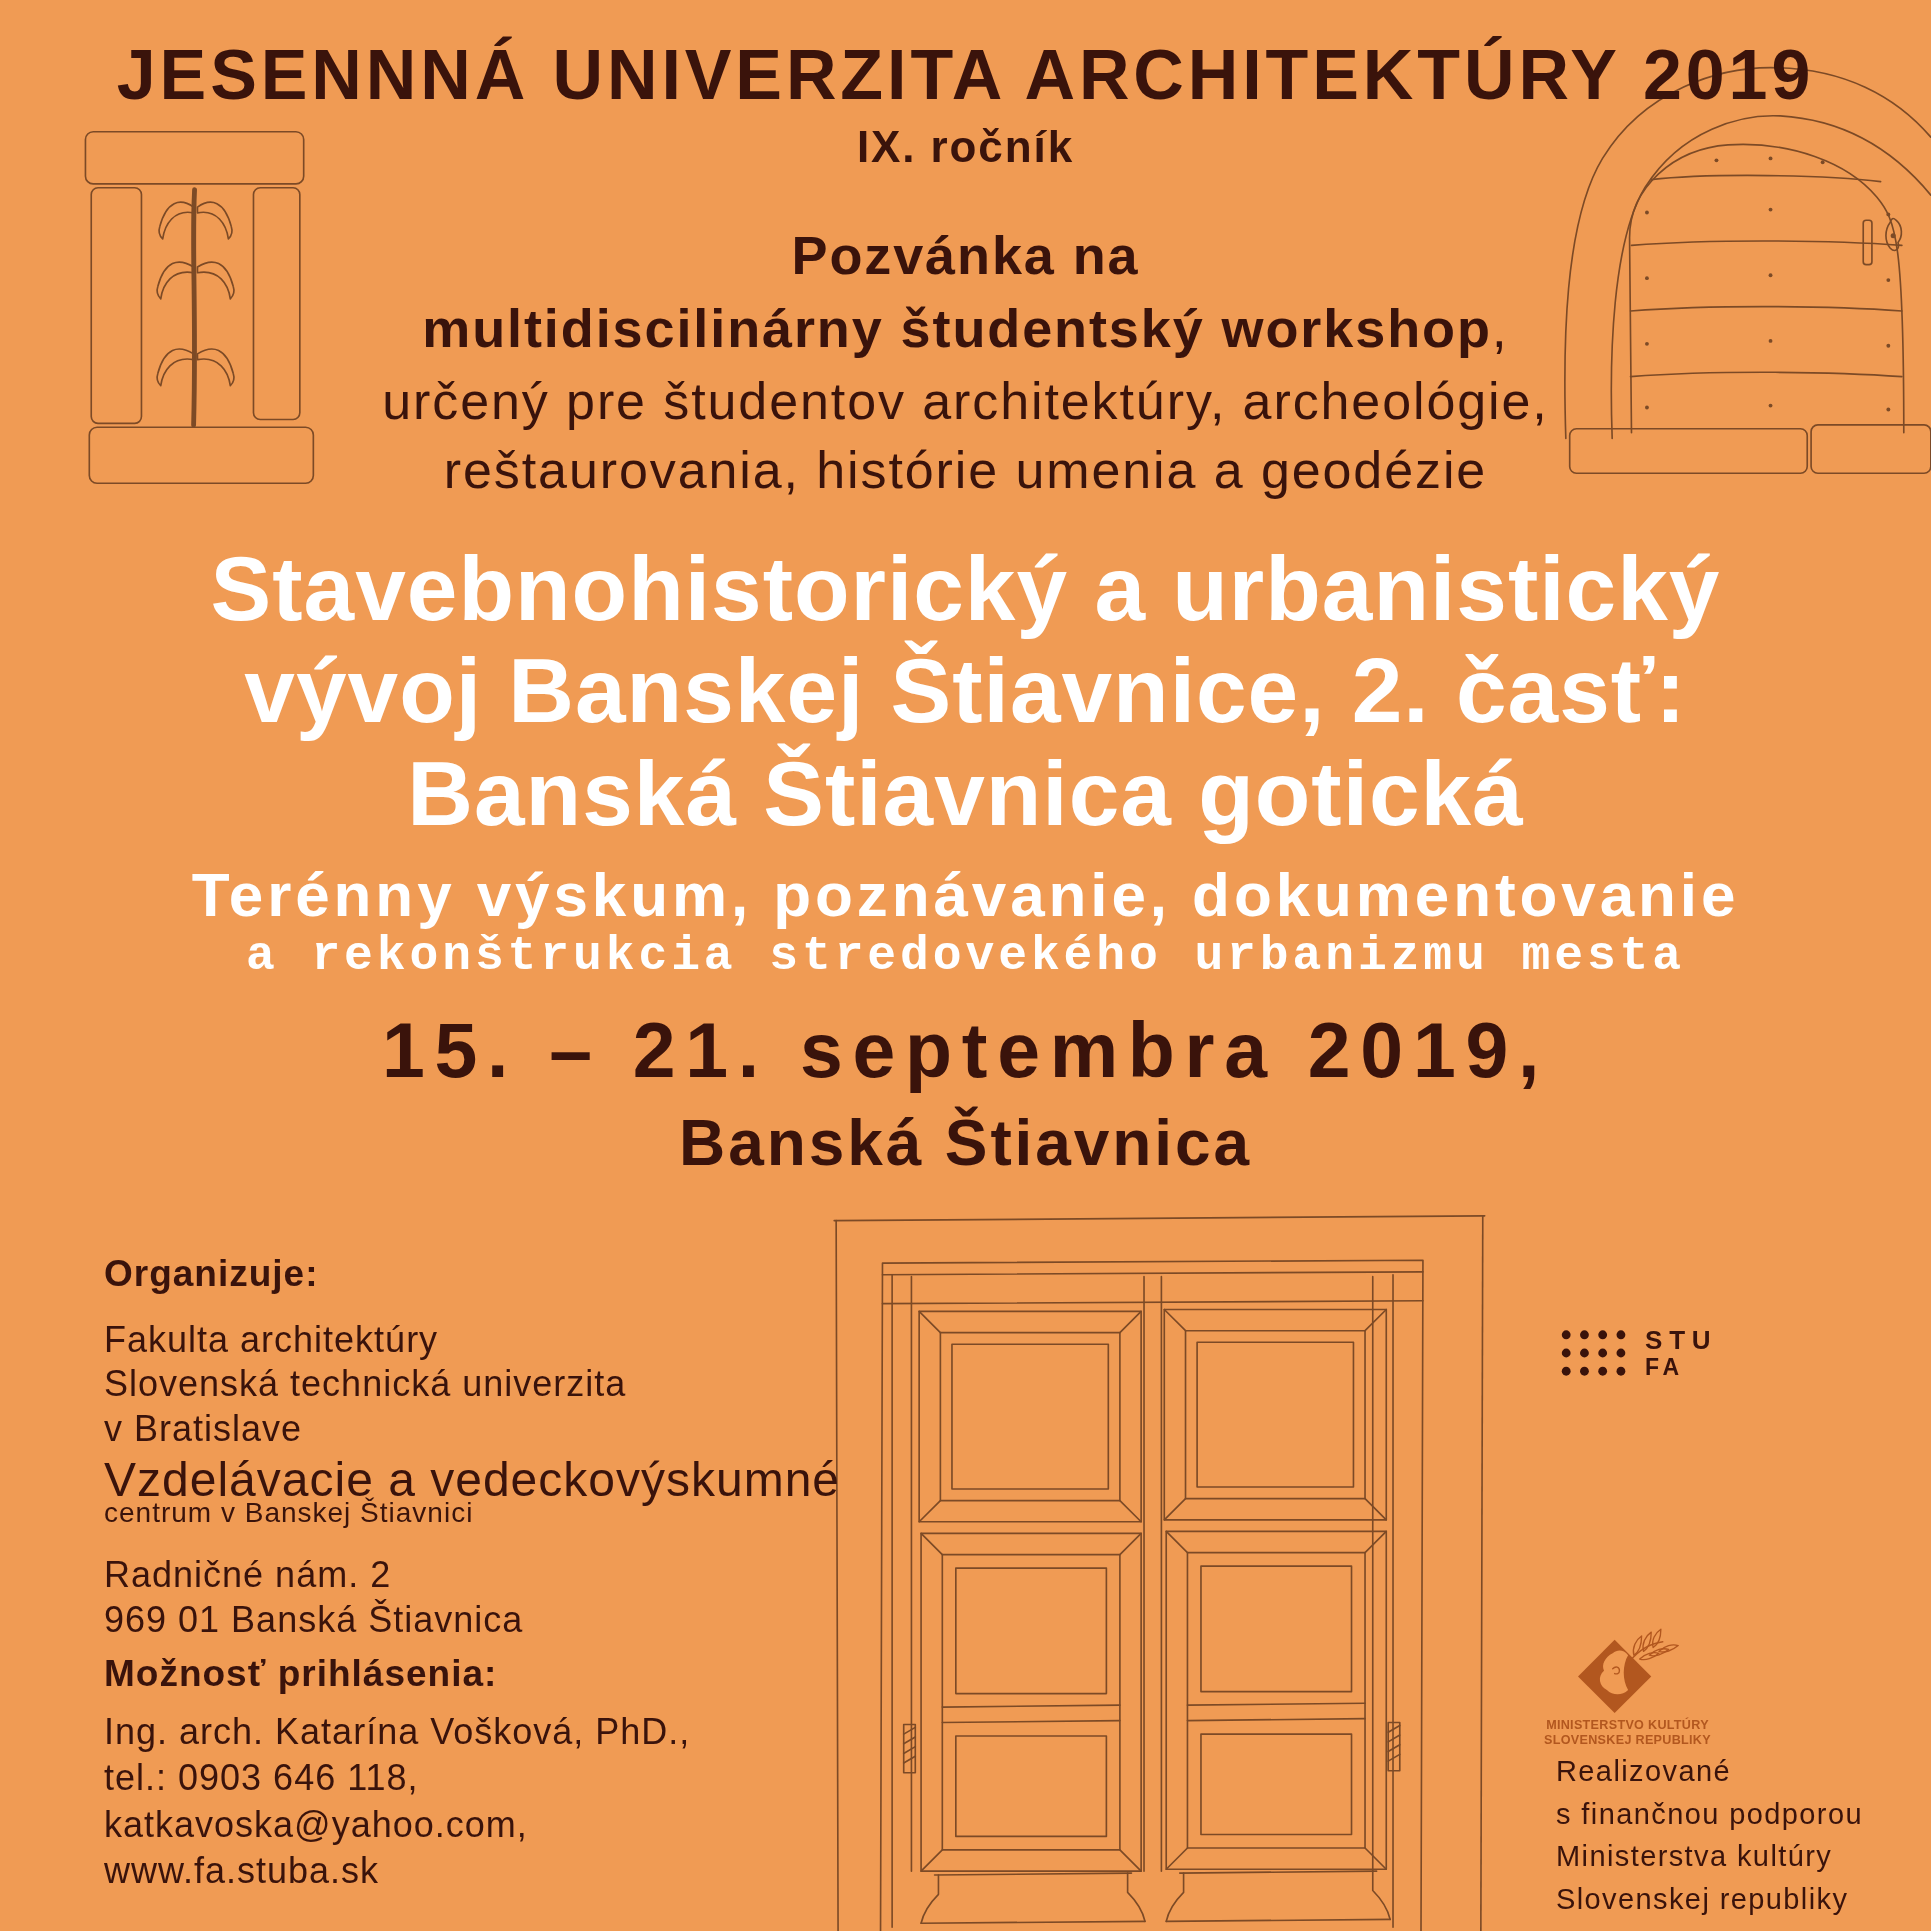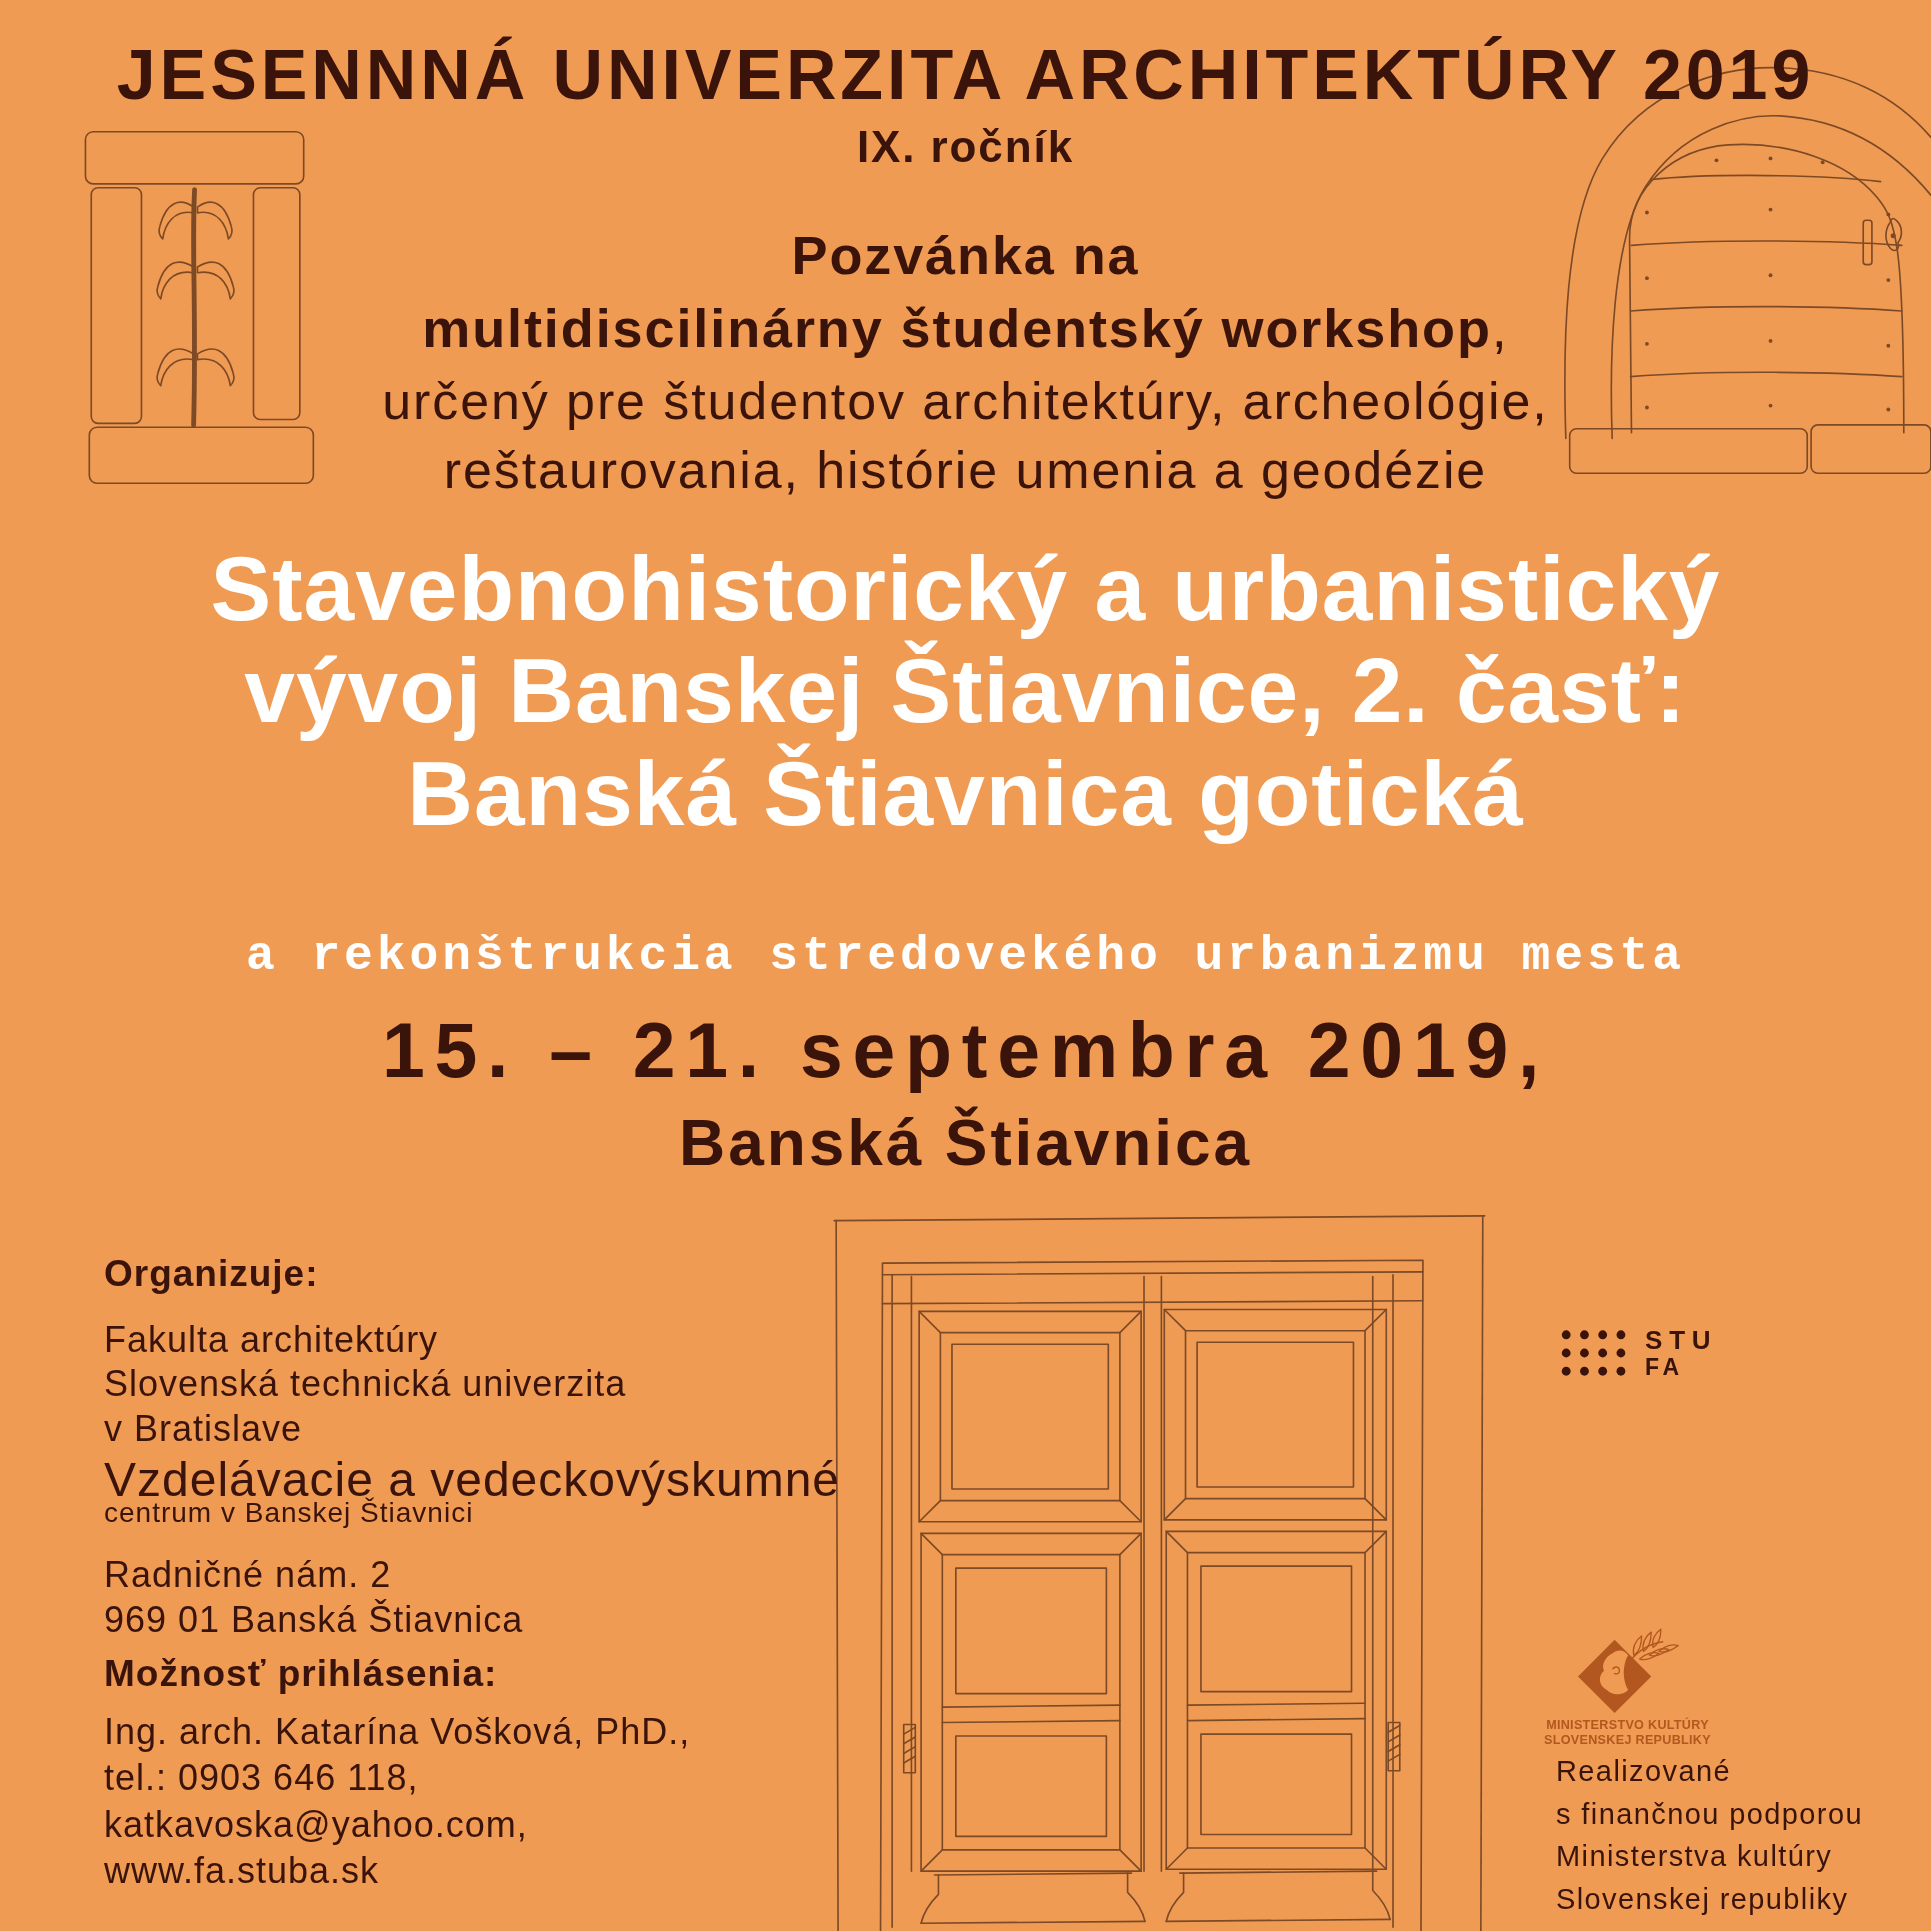--- a/index.html
+++ b/index.html
@@ -164,20 +164,21 @@
 
   <div class="abs ctr dark b" style="top:224px;font-size:54px;letter-spacing:1.9px;text-align:center;">Pozvánka na</div>
   <div class="abs ctr dark" style="top:297px;font-size:54px;letter-spacing:1.9px;"><span class="b">multidiscilinárny študentský workshop</span><span>,</span></div>
   <div class="abs ctr dark" style="top:371px;font-size:52px;letter-spacing:1.9px;">určený pre študentov architektúry, archeológie,</div>
   <div class="abs ctr dark" style="top:440px;font-size:52px;letter-spacing:1.9px;">reštaurovania, histórie umenia a geodézie</div>
 
   <div class="abs ctr white b" style="top:537px;font-size:91px;letter-spacing:1px;">Stavebnohistorický a urbanistický</div>
   <div class="abs ctr white b" style="top:639px;font-size:91px;letter-spacing:1px;">vývoj Banskej Štiavnice, 2. časť:</div>
   <div class="abs ctr white b" style="top:742px;font-size:91px;letter-spacing:1px;">Banská Štiavnica gotická</div>
 
+  <div class="abs ctr white b" style="top:859px;font-size:62px;letter-spacing:3.9px;">Terénny výskum, poznávanie, dokumentovanie</div>
   <div class="abs ctr white b" style="top:929px;font-size:48px;letter-spacing:3.9px;font-family:Liberation Mono, monospace;">a rekonštrukcia stredovekého urbanizmu mesta</div>
 
   <div class="abs ctr dark b" style="top:1006px;font-size:77px;letter-spacing:9.7px;">15. – 21. septembra 2019,</div>
   <div class="abs ctr dark b" style="top:1106px;font-size:64px;letter-spacing:2.9px;">Banská Štiavnica</div>
 
   <div class="abs dark b" style="left:104px;top:1253px;font-size:37px;letter-spacing:1px;">Organizuje:</div>
   <div class="abs dark" style="left:104px;top:1319px;font-size:36px;letter-spacing:1px;">Fakulta architektúry</div>
   <div class="abs dark" style="left:104px;top:1363px;font-size:36px;letter-spacing:1px;">Slovenská technická univerzita</div>
   <div class="abs dark" style="left:104px;top:1408px;font-size:36px;letter-spacing:1px;">v Bratislave</div>
   <div class="abs dark" style="left:104px;top:1452px;font-size:48px;letter-spacing:1px;">Vzdelávacie a vedeckovýskumné</div>

